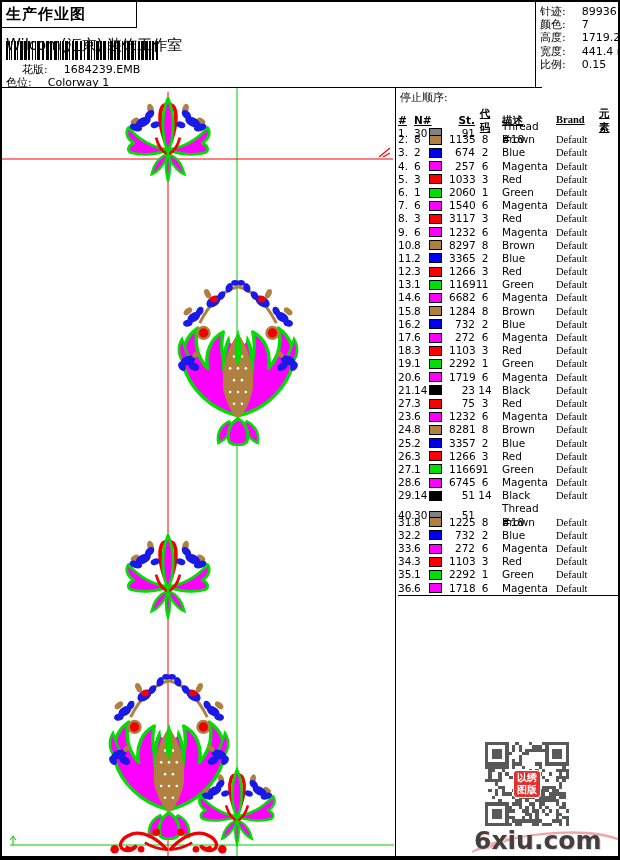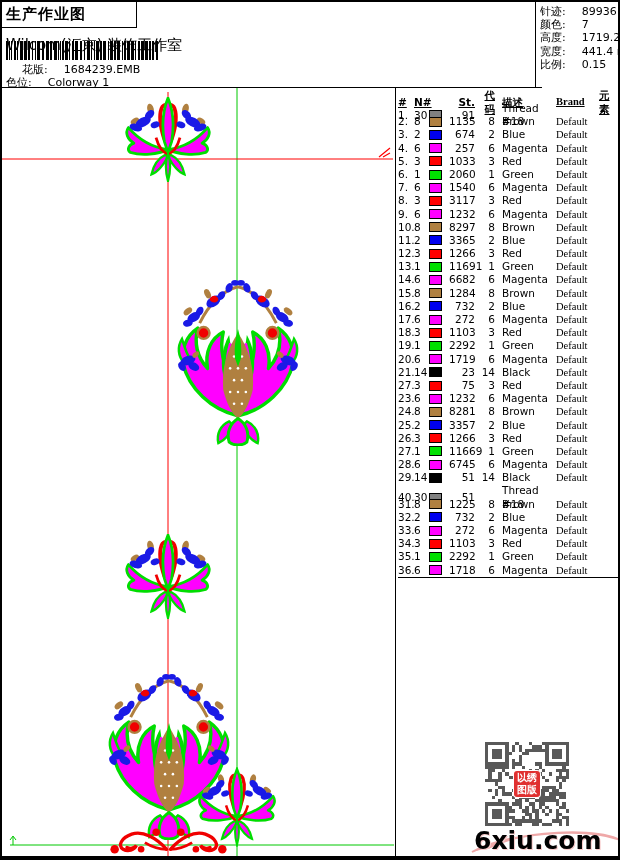--- a/index.html
+++ b/index.html
@@ -26,31 +26,31 @@
   #seq-table{width:221px;margin-left:2px;border-bottom:1px solid #000;}
   .srow{display:grid;grid-template-columns:16px 15px 20px 26px 20px 56px 46px 22px;
         height:13.2px;line-height:13.2px;font-size:10.5px;align-items:center;}
   .srow.head{height:14px;line-height:14px;font-weight:bold;}
   .head span{text-decoration:underline;}
   .c-idx{text-align:left;}
   .c-n0{text-align:left;}
   .c-sw{display:flex;align-items:center;}
   .swatch{width:13px;height:10px;border:1px solid #000;box-sizing:border-box;}
   .c-st{text-align:right;}
-  .c-code{text-align:right;}
+  .c-code{text-align:center;}
   .c-desc{text-align:left;padding-left:7px;}
   .c-brand{text-align:left;padding-left:5px;font-family:Liberation Serif, serif;}
   .c-elem{text-align:left;padding-left:2px;}
   
   #qr-wrap{position:absolute;left:89px;top:654px;width:84px;height:84px;}
   #qr-stamp{position:absolute;left:29px;top:29px;width:26px;height:26px;background:#E03030;border-radius:3px;
             box-shadow:0 0 0 1px #fff;color:#fff;font-size:10px;line-height:12px;font-weight:bold;
             text-align:center;padding-top:1px;box-sizing:border-box;}
   #watermark{position:absolute;left:68px;top:736px;width:160px;height:32px;}
-  #wm-text{position:absolute;left:10px;top:2px;font-size:25px;font-weight:bold;color:#000000;
+  #wm-text{position:absolute;left:10px;top:2px;font-size:25px;font-weight:bold;color:#404040;
            letter-spacing:0px;text-shadow:1px 1px 0 #F8CACA;text-align:center;}
   #wm-swoosh{position:absolute;left:0;top:-6px;}
 </style>
 </head>
 <body>
 
 <div id="page">
 
   <div id="header">
     <div id="title-box">生产作业图</div>
@@ -209,20 +209,21 @@
       <use href="#mA" x="120" y="9" width="92" height="85"></use>
       <use href="#mB" x="172" y="186" width="128" height="172"></use>
       <use href="#mA" x="120" y="446" width="92" height="85"></use>
       <use href="#mB" x="102" y="580" width="130" height="172"></use>
       <use href="#mA" x="193" y="679" width="84" height="80"></use>
       <use href="#mC" x="103" y="732" width="127" height="34"></use>
     </svg>
   </div>
 
   <div id="panel">
+    <div id="stop-title">停止顺序:</div>
     <div id="seq-table">
       <div class="srow head">
         <span class="c-idx">#</span>
         <span class="c-n0">N#</span>
         <span class="c-sw"></span>
         <span class="c-st">St.</span>
         <span class="c-code">代码</span>
         <span class="c-desc">描述</span>
         <span class="c-brand">Brand</span>
         <span class="c-elem">元素</span>

